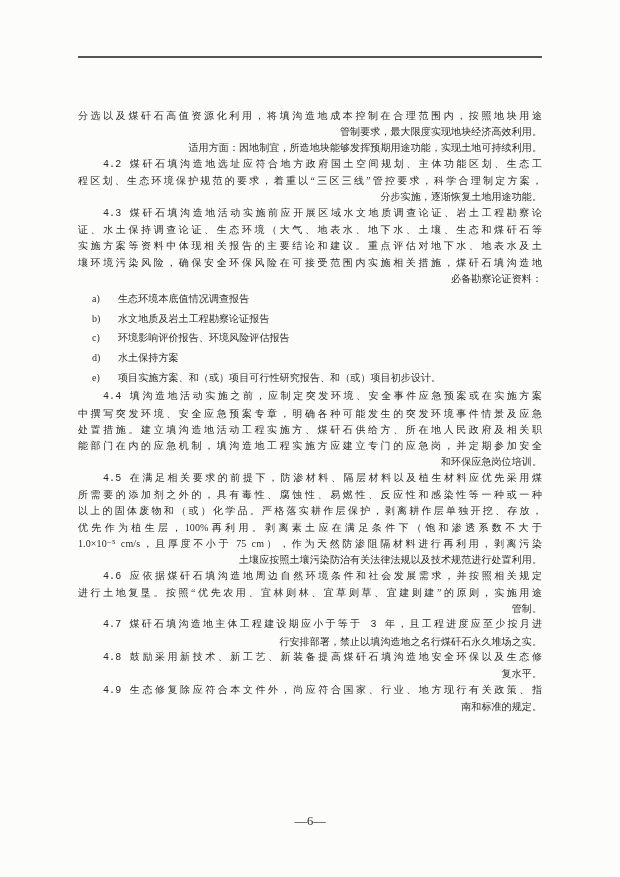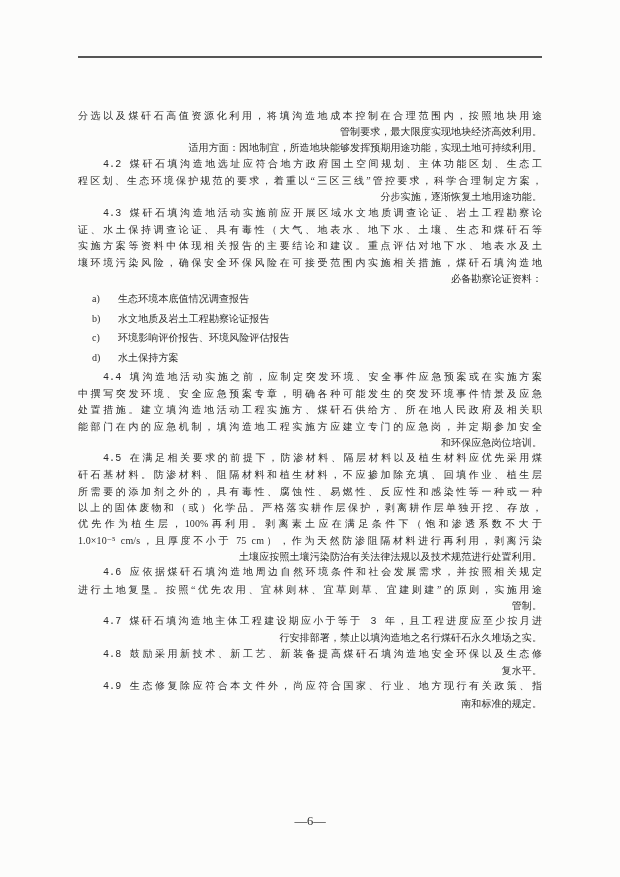--- a/index.html
+++ b/index.html
@@ -80,41 +80,41 @@
     <div class="para">
       <div class="line indent">适用方面：因地制宜，所造地块能够发挥预期用途功能，实现土地可持续利用。</div>
     </div>
     <div class="para">
       <div class="line indent fill">4.2 煤矸石填沟造地选址应符合地方政府国土空间规划、主体功能区划、生态工</div>
       <div class="line fill">程区划、生态环境保护规范的要求，着重以“三区三线”管控要求，科学合理制定方案，</div>
       <div class="line">分步实施，逐渐恢复土地用途功能。</div>
     </div>
     <div class="para">
       <div class="line indent fill">4.3 煤矸石填沟造地活动实施前应开展区域水文地质调查论证、岩土工程勘察论</div>
-      <div class="line fill">证、水土保持调查论证、具有毒性（大气、地表水、地下水、土壤、生态和煤矸石等</div>
+      <div class="line fill">证、水土保持调查论证、生态环境（大气、地表水、地下水、土壤、生态和煤矸石等</div>
       <div class="line fill">实施方案等资料中体现相关报告的主要结论和建议。重点评估对地下水、地表水及土</div>
       <div class="line fill">壤环境污染风险，确保安全环保风险在可接受范围内实施相关措施，煤矸石填沟造地</div>
       <div class="line">必备勘察论证资料：</div>
     </div>
     <div class="list">
       <div class="list-item"><span class="list-marker">a)</span><span>生态环境本底值情况调查报告</span></div>
       <div class="list-item"><span class="list-marker">b)</span><span>水文地质及岩土工程勘察论证报告</span></div>
       <div class="list-item"><span class="list-marker">c)</span><span>环境影响评价报告、环境风险评估报告</span></div>
       <div class="list-item"><span class="list-marker">d)</span><span>水土保持方案</span></div>
+      <div class="list-item"><span class="list-marker">e)</span><span>项目实施方案、和（或）项目可行性研究报告、和（或）项目初步设计。</span></div>
     </div>
     <div class="para">
       <div class="line indent fill">4.4 填沟造地活动实施之前，应制定突发环境、安全事件应急预案或在实施方案</div>
       <div class="line fill">中撰写突发环境、安全应急预案专章，明确各种可能发生的突发环境事件情景及应急</div>
       <div class="line fill">处置措施。建立填沟造地活动工程实施方、煤矸石供给方、所在地人民政府及相关职</div>
       <div class="line fill">能部门在内的应急机制，填沟造地工程实施方应建立专门的应急岗，并定期参加安全</div>
       <div class="line">和环保应急岗位培训。</div>
     </div>
     <div class="para">
       <div class="line indent fill">4.5 在满足相关要求的前提下，防渗材料、隔层材料以及植生材料应优先采用煤</div>
-      <div class="line fill">矸石基材料。防渗材料、阻隔材料和植生材料，不应掺加除充填、回填作业、植生层</div>
       <div class="line fill">所需要的添加剂之外的，具有毒性、腐蚀性、易燃性、反应性和感染性等一种或一种</div>
       <div class="line fill">以上的固体废物和（或）化学品。严格落实耕作层保护，剥离耕作层单独开挖、存放，</div>
       <div class="line fill">优先作为植生层，100%再利用。剥离素土应在满足条件下（饱和渗透系数不大于</div>
       <div class="line fill">1.0×10⁻⁵ cm/s，且厚度不小于 75 cm），作为天然防渗阻隔材料进行再利用，剥离污染</div>
       <div class="line">土壤应按照土壤污染防治有关法律法规以及技术规范进行处置利用。</div>
     </div>
     <div class="para">
       <div class="line indent fill">4.6 应依据煤矸石填沟造地周边自然环境条件和社会发展需求，并按照相关规定</div>
       <div class="line fill">进行土地复垦。按照“优先农用、宜林则林、宜草则草、宜建则建”的原则，实施用途</div>
       <div class="line">管制。</div>

